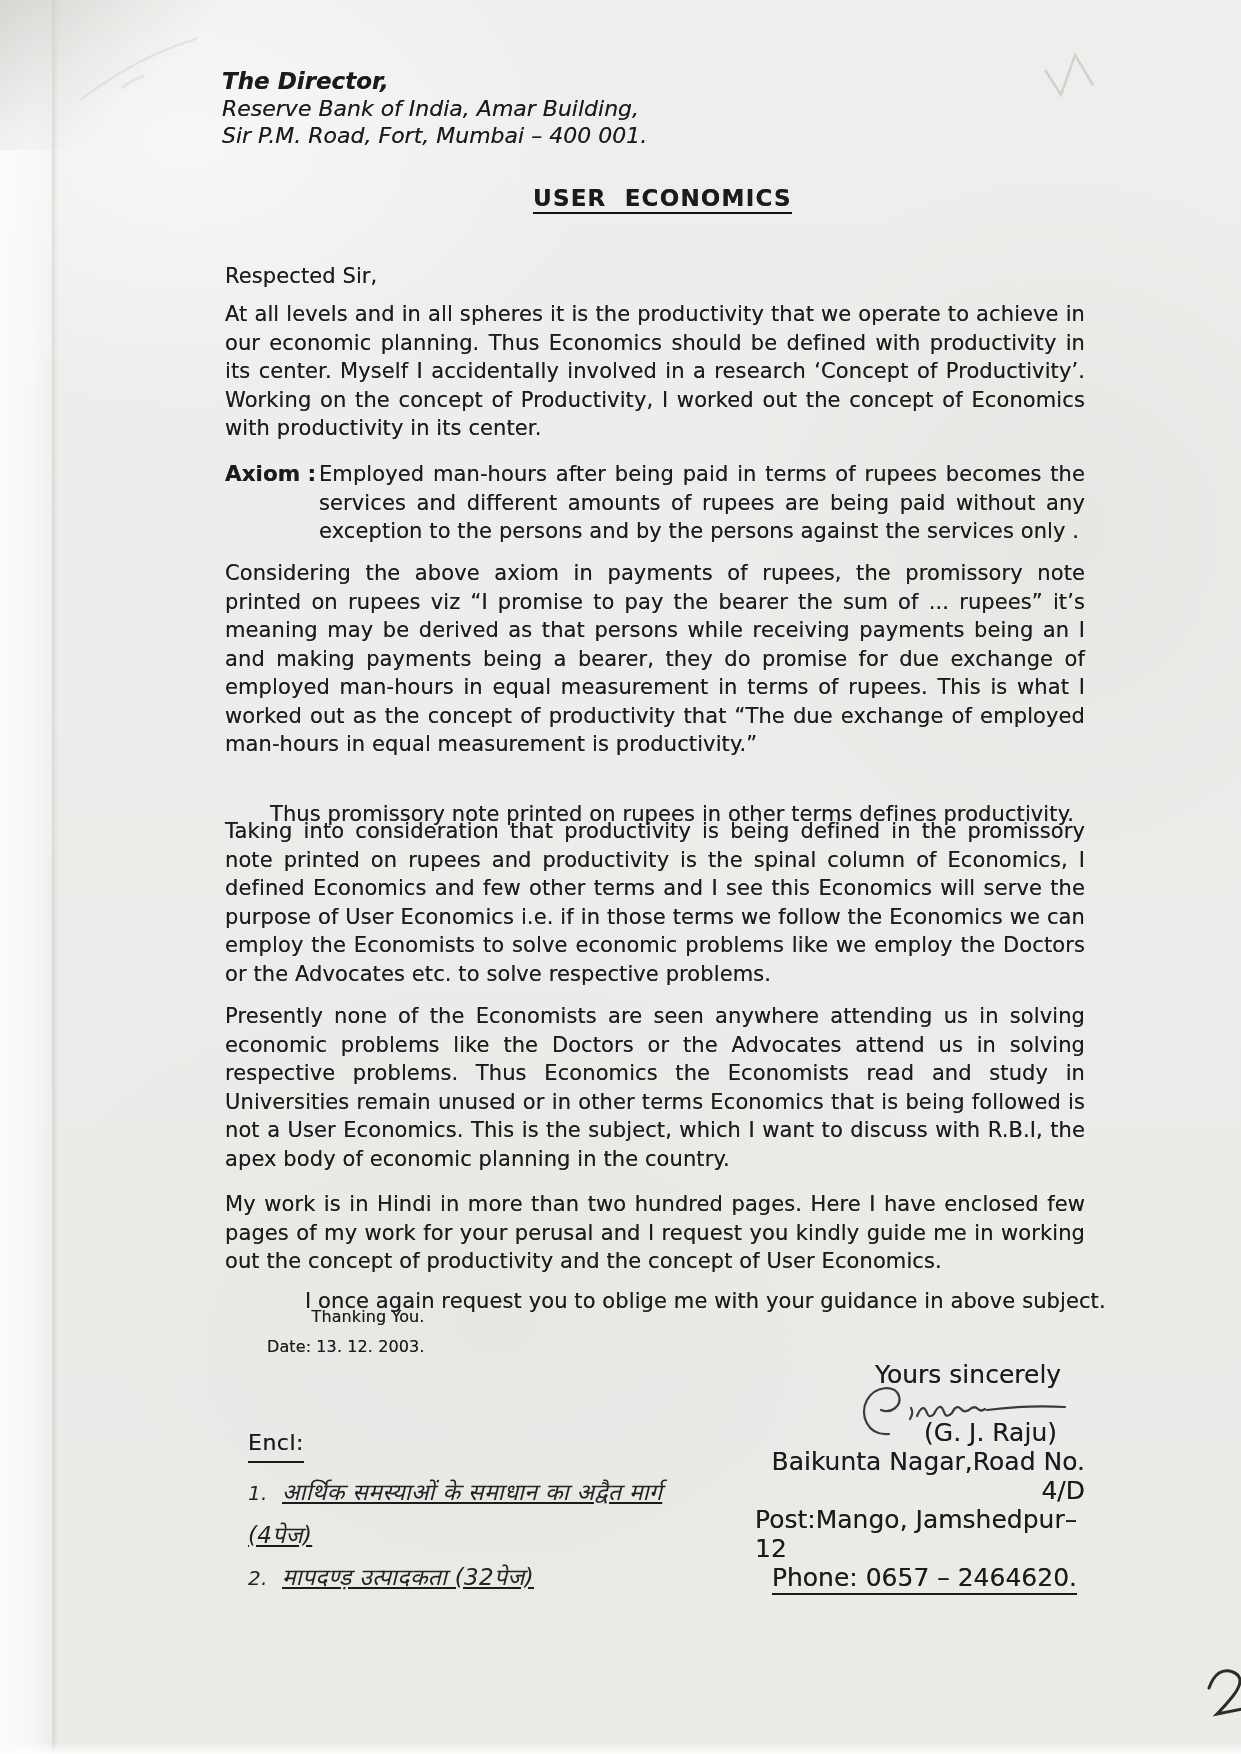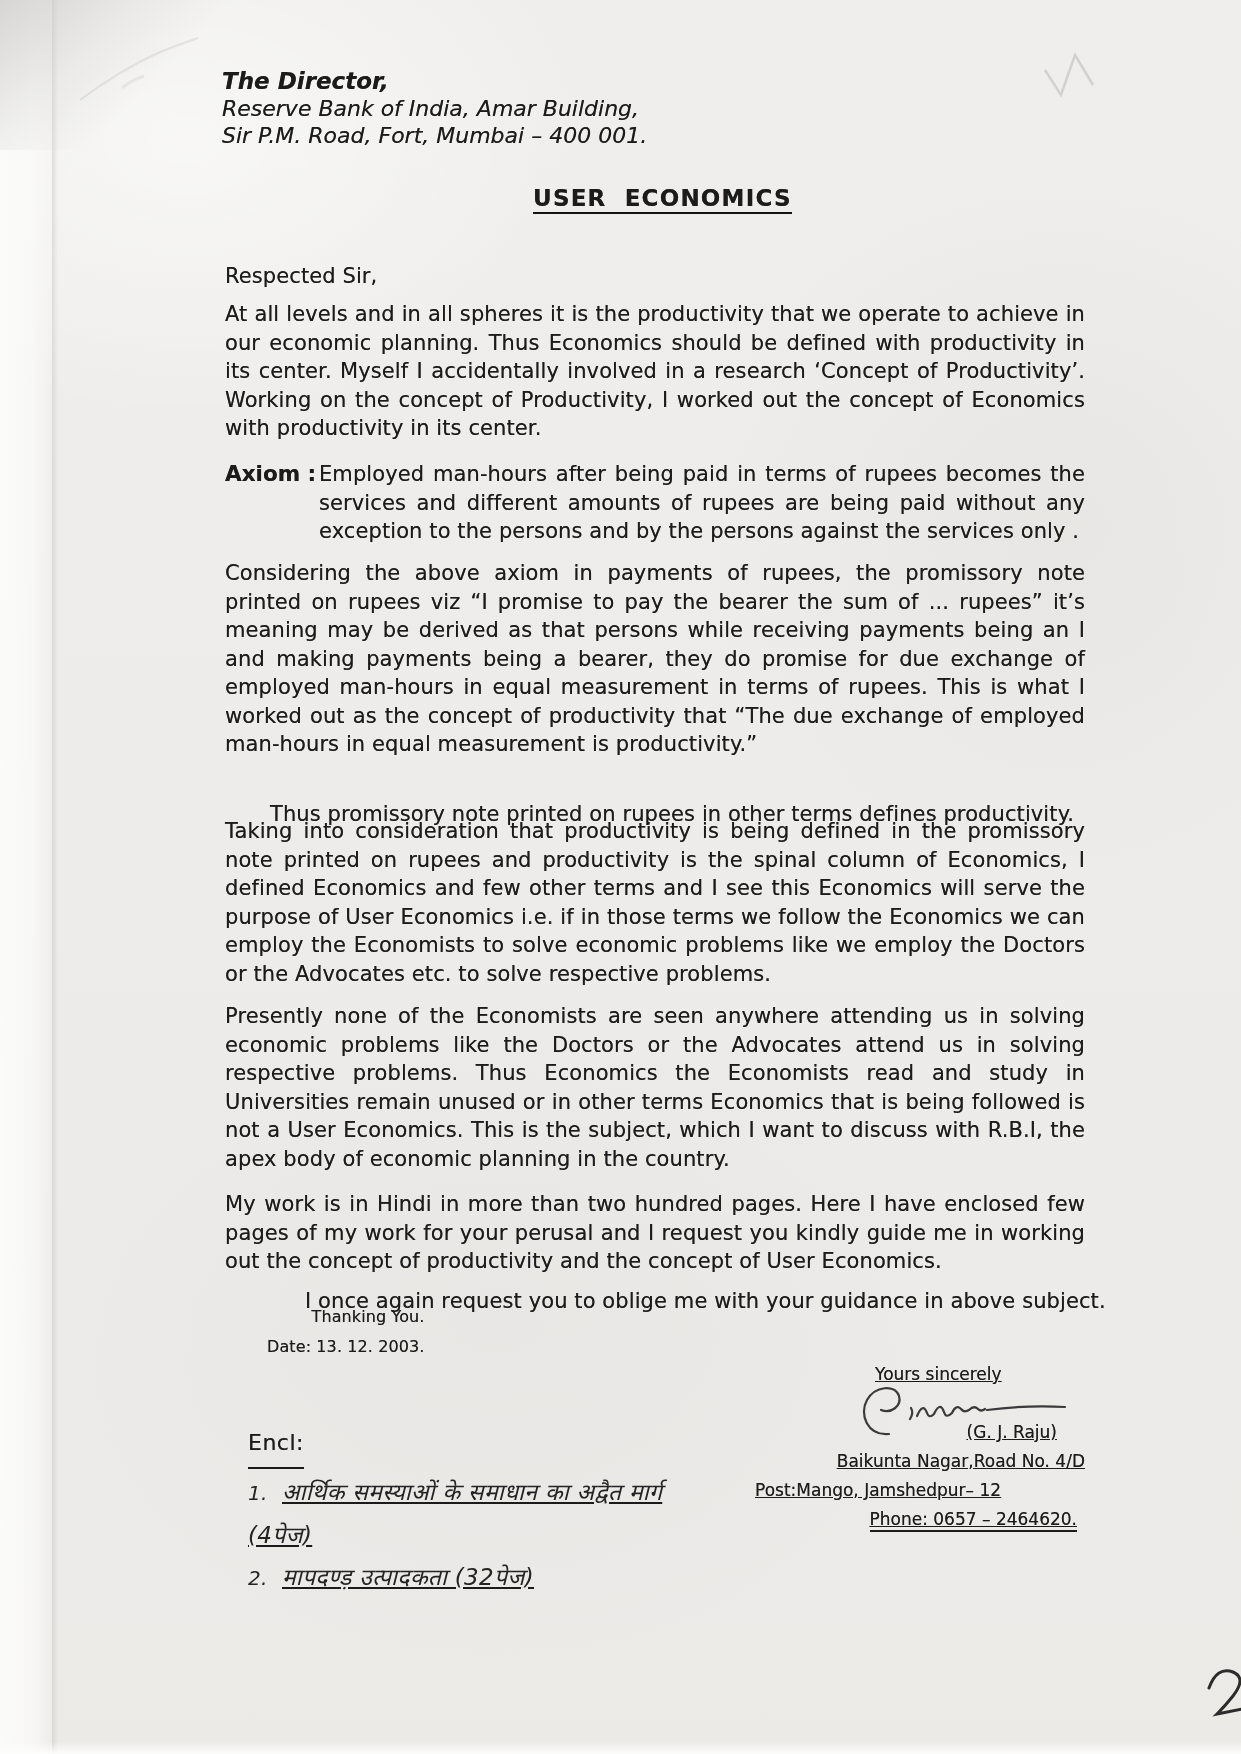--- a/index.html
+++ b/index.html
@@ -49,23 +49,23 @@
   .recipient{font-size:22px;line-height:27px;text-shadow:0 0 .4px rgba(10,10,10,.6);font-style:italic;}
   .recipient .bold{font-weight:bold;font-size:23px;}
   .subject{
     font-weight:bold;font-size:23px;letter-spacing:1.2px;word-spacing:9px;
     border-bottom:2.5px solid #141414;padding-bottom:1px;
     text-shadow:0 0 .5px rgba(10,10,10,.7);
   }
   .axiom{display:flex;width:860px;}
   .axiom-label{font-weight:bold;font-size:21.5px;line-height:28.5px;width:94px;flex:0 0 94px;text-shadow:0 0 .5px rgba(10,10,10,.6);}
   .axiom-body{flex:1;}
-  .sig-col{font-size:17px;line-height:29px;text-shadow:0 0 .4px rgba(10,10,10,.6);text-decoration:underline;}
+  .sig-col{font-size:25px;line-height:29px;text-shadow:0 0 .4px rgba(10,10,10,.6);}
   .underline{border-bottom:2px solid #1b1b1b;padding-bottom:1px;}
-  .encl-label{font-size:22px;font-weight:500;letter-spacing:.5px;border-bottom:2px solid #1b1b1b;padding-bottom:12px;text-shadow:0 0 .4px rgba(10,10,10,.6);}
+  .encl-label{font-size:22px;font-weight:500;letter-spacing:.5px;border-bottom:2px solid #1b1b1b;padding-bottom:6px;text-shadow:0 0 .4px rgba(10,10,10,.6);}
   .encl-item{
     font-size:23px;line-height:42px;font-style:italic;
     color:#232323;letter-spacing:.3px;
   }
   .encl-num{display:inline-block;width:34px;font-size:20px;}
   .hand2{position:absolute;left:1203px;top:1662px;width:45px;height:60px;}
 </style>
 </head>
 <body>
 

